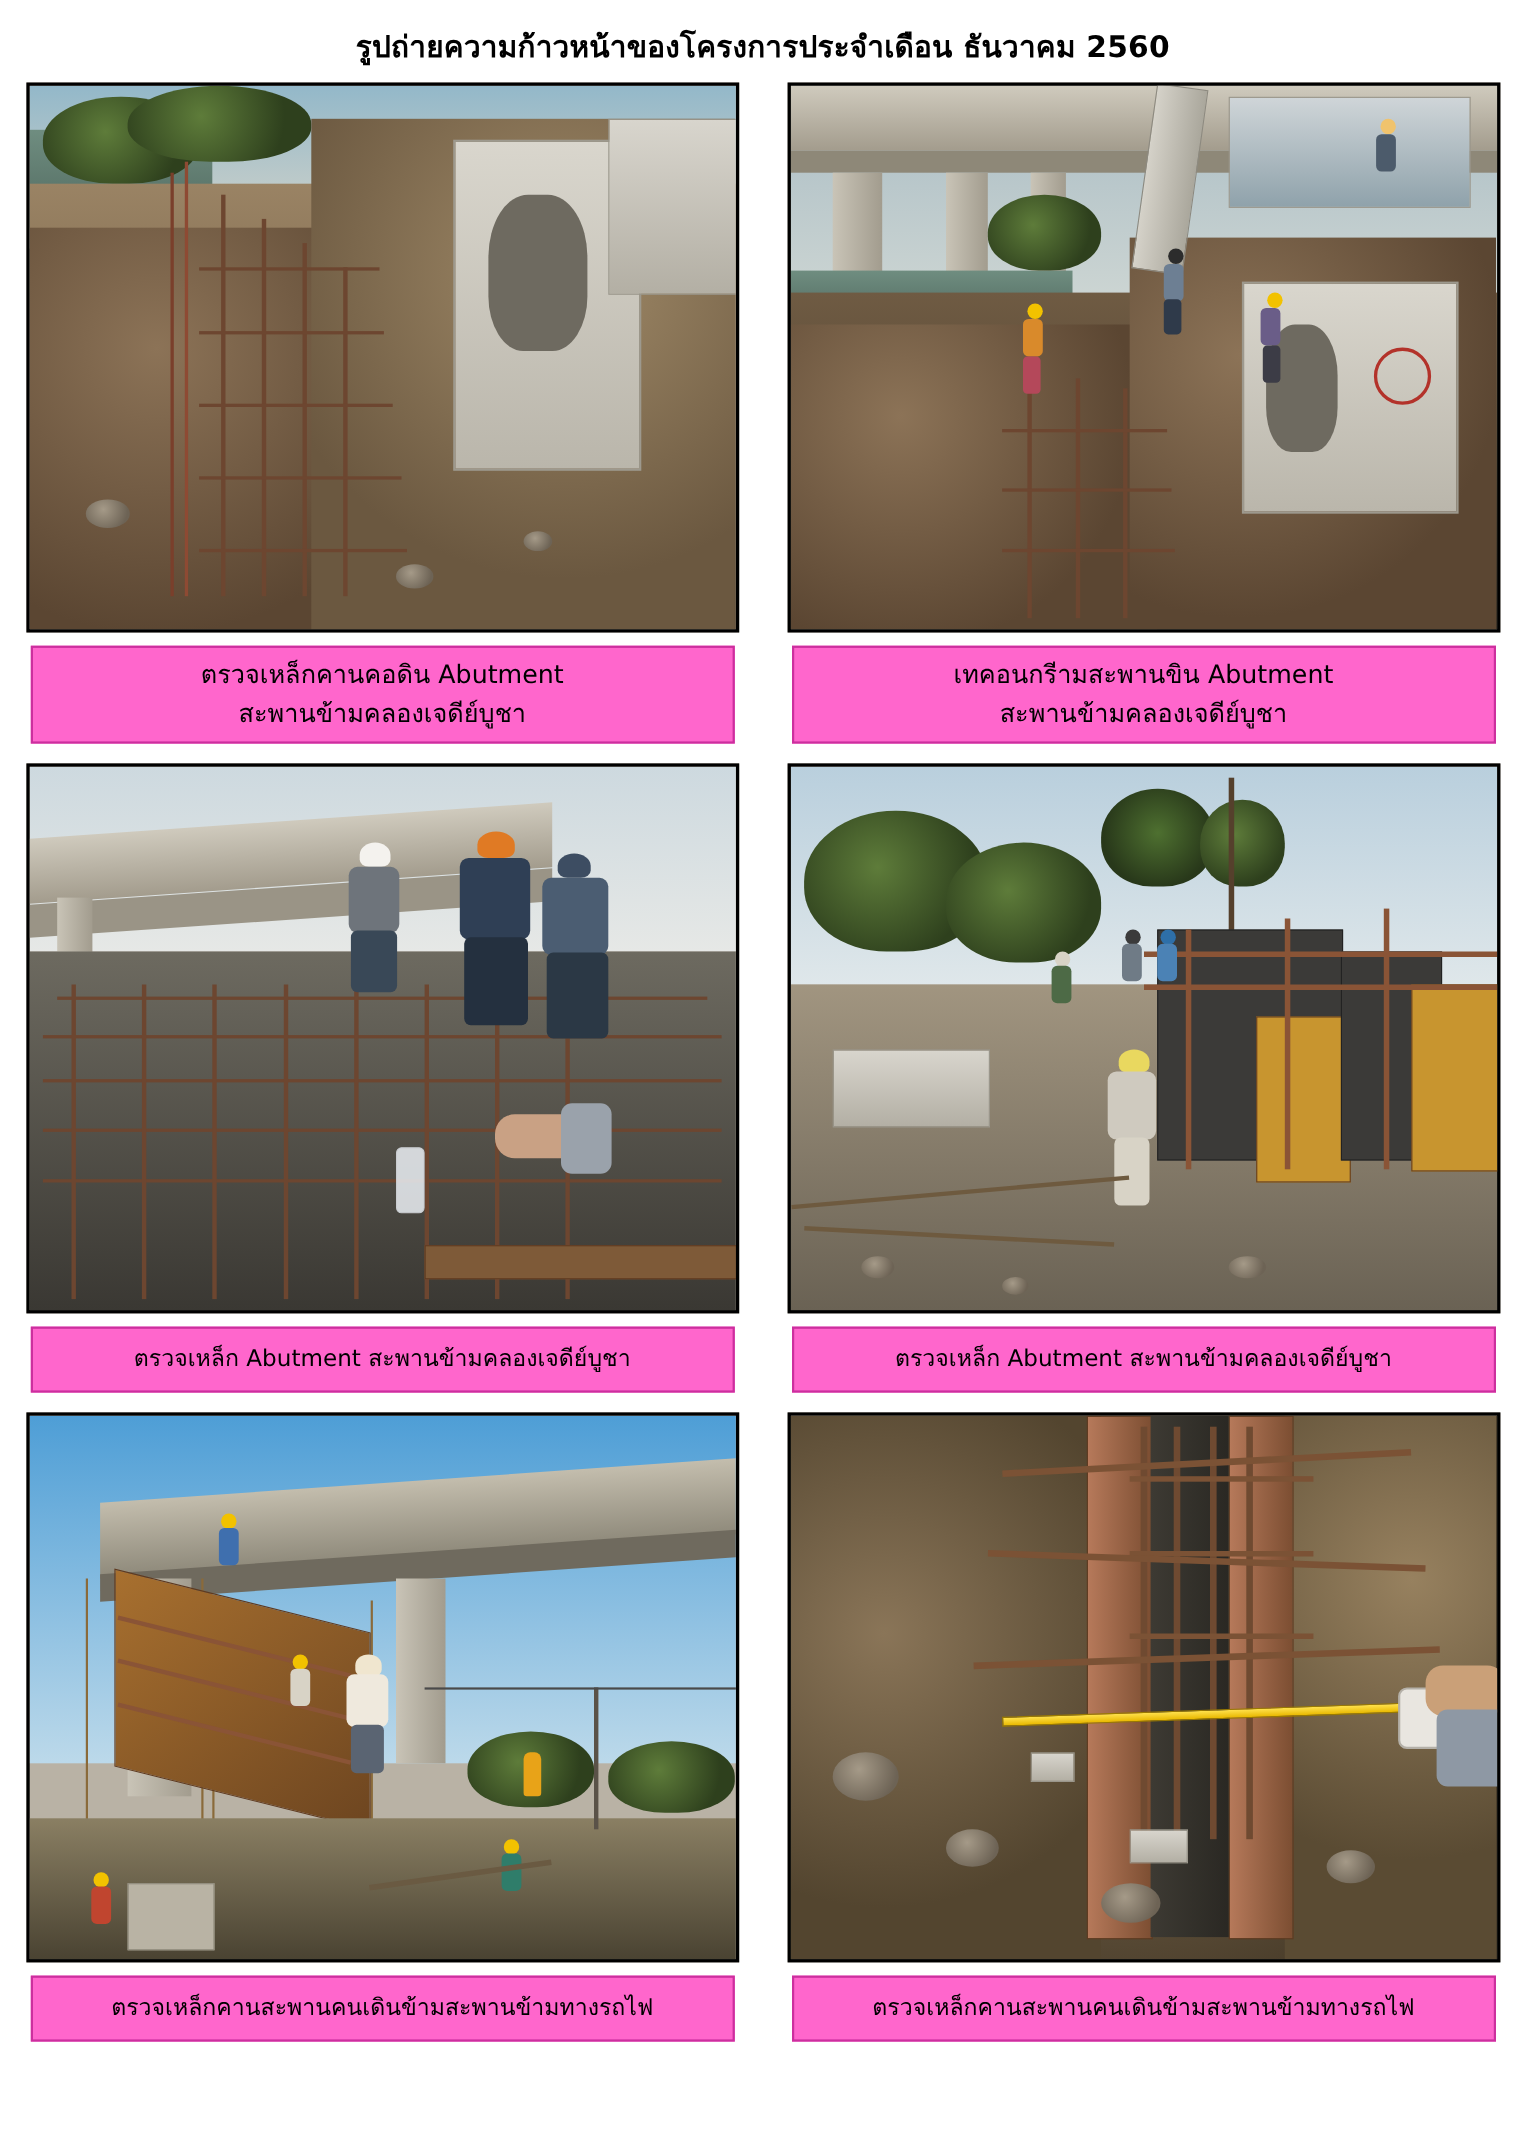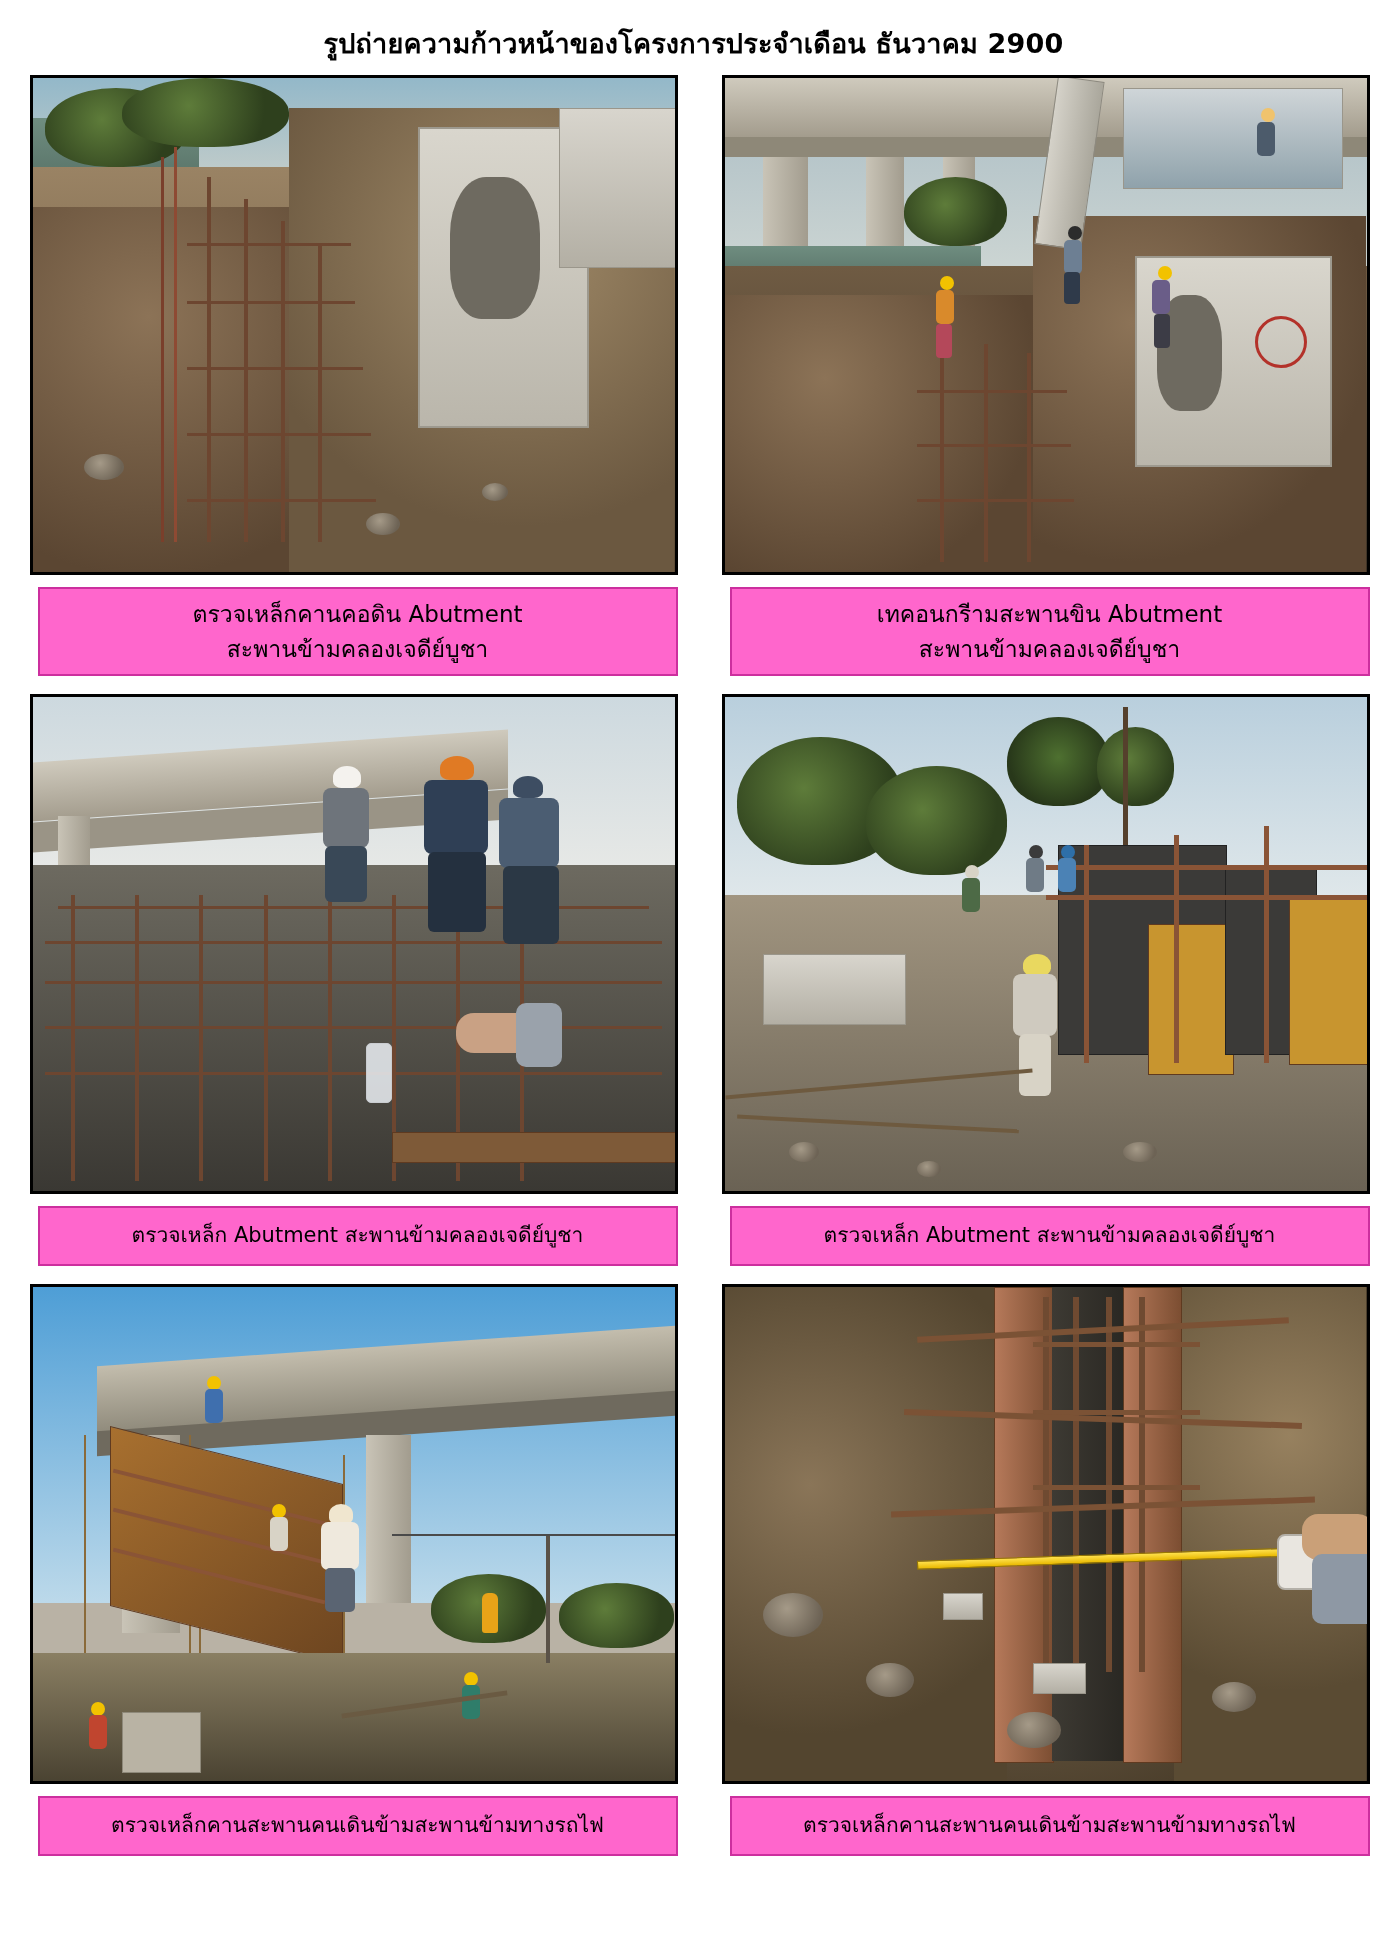--- a/index.html
+++ b/index.html
@@ -32,21 +32,21 @@
   .grid {
     display: grid;
     grid-template-columns: 660px 660px;
     column-gap: 32px;
     row-gap: 0px;
     justify-content: center;
   }
   .cell {
     display: flex;
     flex-direction: column;
-    align-items: flex-end;
+    align-items: center;
     margin-bottom: 18px;
   }
   .photo {
     width: 648px;
     height: 500px;
     border: 3px solid #000;
     box-sizing: border-box;
     position: relative;
     overflow: hidden;
     background: #b9b2a5;
@@ -180,21 +180,21 @@
     position: absolute;
     background: #6d4630;
     display: block;
   }
 </style>
 </head>
 <body>
 
 <div class="page">
 
-  <div class="page-title">รูปถ่ายความก้าวหน้าของโครงการประจำเดือน ธันวาคม 2900</div>
+  <div class="page-title">รูปถ่ายความก้าวหน้าของโครงการประจำเดือน ธันวาคม 2560</div>
 
   <div class="grid">
 
     <div class="cell">
       <div class="photo">
         <div class="sky" style="height:30%;background:linear-gradient(#93b8c9,#d9d6ca);"></div>
         <div class="water" style="left:0;top:8%;width:26%;height:30%;"></div>
         <div class="tree" style="left:2%;top:2%;width:22%;height:16%;"></div>
         <div class="tree" style="left:14%;top:0%;width:26%;height:14%;"></div>
         <div class="ground" style="height:82%;background:linear-gradient(#9a8364,#5b4a35);"></div>

